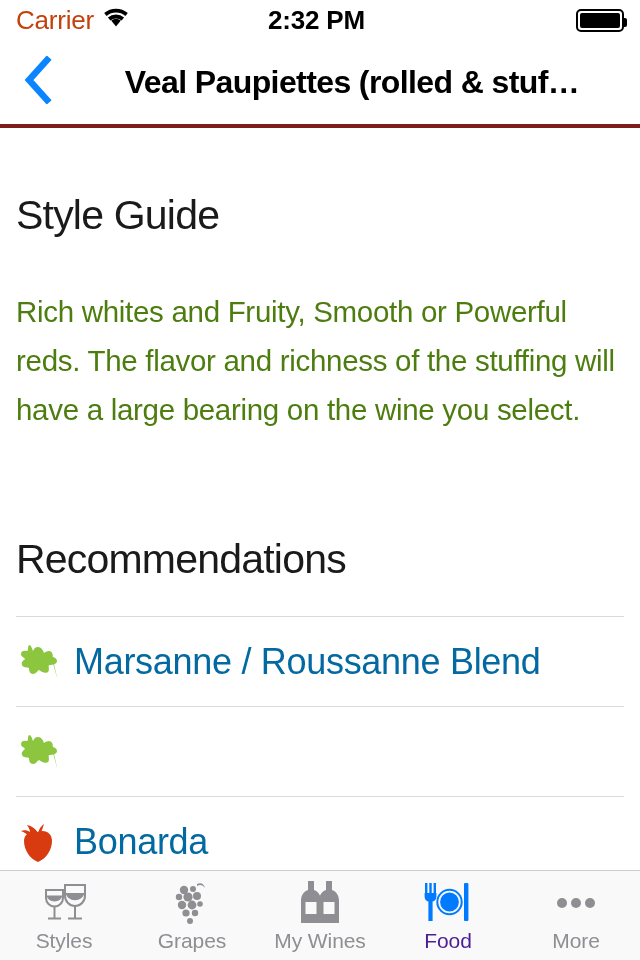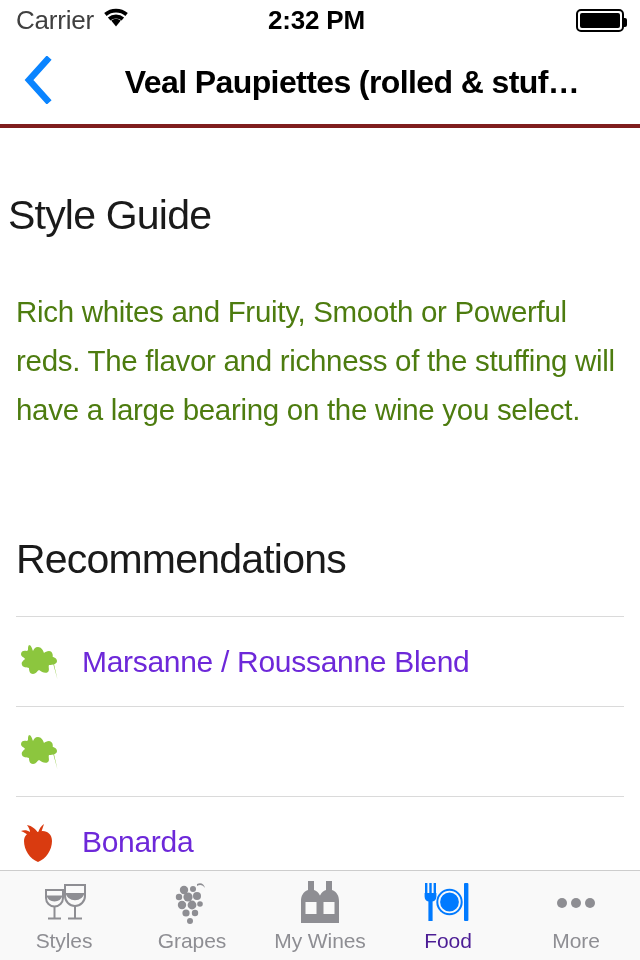--- a/index.html
+++ b/index.html
@@ -29,21 +29,21 @@
     padding: 0 16px;
   }
   .status-left {
     display: flex;
     align-items: center;
     gap: 9px;
     flex: 0 0 auto;
   }
   .carrier-label {
     font-size: 26px;
-    color: #404040;
+    color: #c2410c;
     letter-spacing: -0.2px;
     line-height: 1;
   }
   .wifi-icon { display:block; }
   .status-center {
     flex: 1 1 auto;
     text-align: center;
   }
   .clock-label {
     font-size: 26px;
@@ -133,21 +133,21 @@
   .section-heading {
     font-size: 41px;
     color: #1a1a1a;
     font-weight: normal;
     letter-spacing: -0.8px;
     margin: 0;
     padding: 0;
   }
   .style-guide-heading {
     position: absolute;
-    left: 8px;
+    left: 16px;
     top: 63px;
   }
   .style-guide-body {
     position: absolute;
     left: 16px;
     top: 128px;
     width: 604px;
     font-size: 29.5px;
     line-height: 49px;
     color: #4d7c0f;
@@ -180,24 +180,24 @@
     background: #ffffff;
   }
   .rec-icon {
     width: 52px;
     flex: 0 0 52px;
     display: flex;
     align-items: center;
     justify-content: flex-start;
   }
   .rec-label {
-    font-size: 30px;
-    color: #6d28d9;
+    font-size: 36px;
+    color: #0369a1;
     letter-spacing: -0.3px;
-    margin-left: 14px;
+    margin-left: 6px;
   }
 
   
   .tab-bar {
     position: absolute;
     bottom: 0; left: 0;
     width: 640px;
     height: 90px;
     background: #f9f9f9;
     border-top: 1px solid #cdcdcd;

